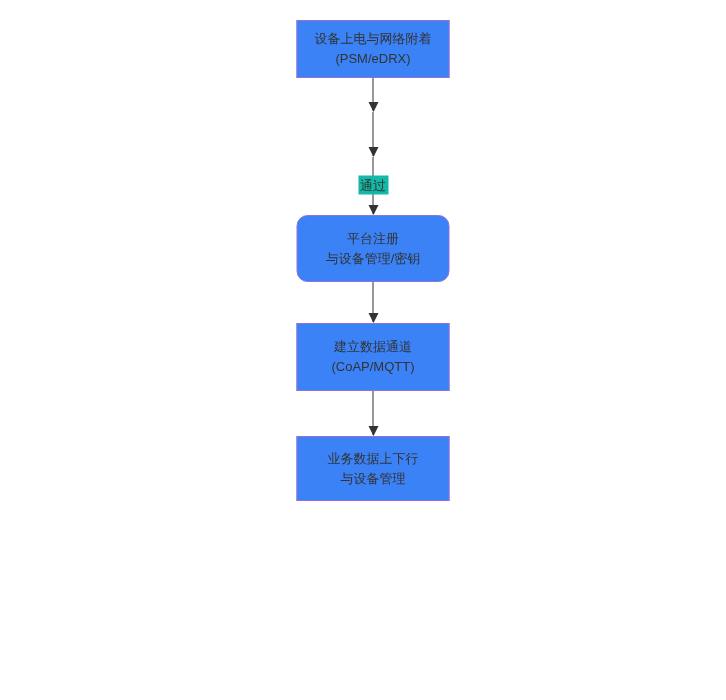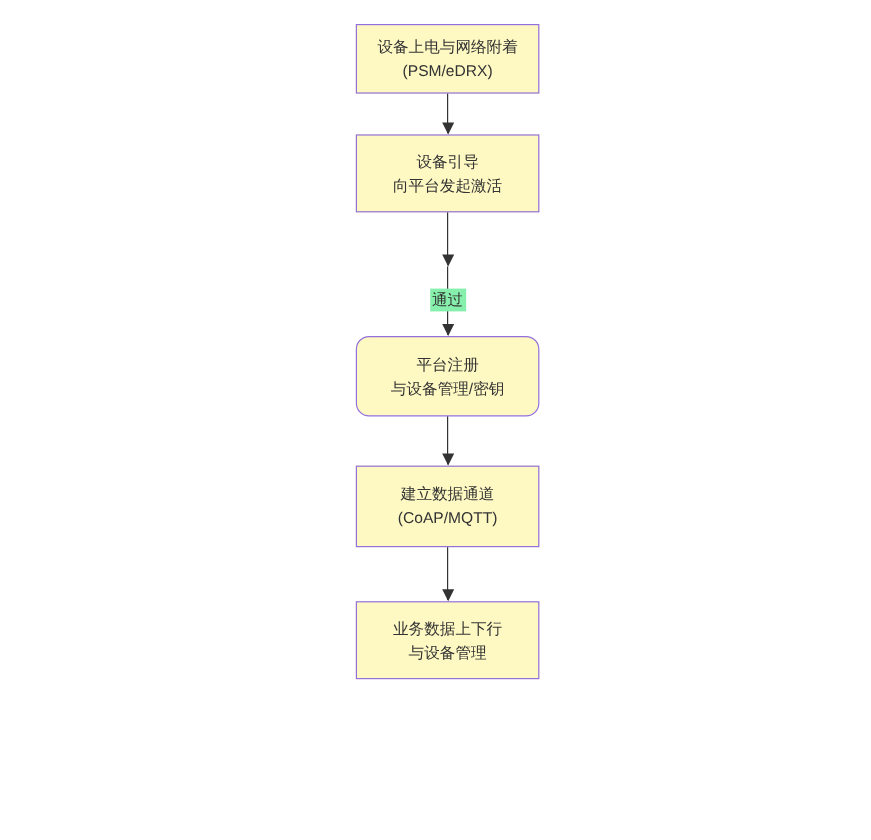--- a/index.html
+++ b/index.html
@@ -17,21 +17,21 @@
     left: 373px;
     top: 20px;
     transform: translateX(-50%);
     display: flex;
     flex-direction: column;
     align-items: center;
   }
   .node.rect {
     box-sizing: border-box;
     width: 153px;
-    background: #fef9c3;
+    background: #3b82f6;
     border: 1px solid #9370DB;
     display: flex;
     flex-direction: column;
     align-items: center;
     justify-content: center;
     text-align: center;
     font-size: 13px;
     line-height: 20px;
   }
   .h58 { height: 58px; }
@@ -64,21 +64,21 @@
     height: 0;
     border-left: 5px solid transparent;
     border-right: 5px solid transparent;
     border-top: 10px solid #333333;
   }
   .edge-label {
     position: absolute;
     top: 48%;
     left: 50%;
     transform: translate(-50%, -50%);
-    background: #86efac;
+    background: #14b8a6;
     padding: 1px 2px;
     font-size: 13px;
     line-height: 17px;
     white-space: nowrap;
     z-index: 2;
   }
   .diamond-wrap {
     position: relative;
     width: 102px;
     height: 99px;
@@ -113,24 +113,20 @@
     <div class="node rect h58">
       <div>设备上电与网络附着</div>
       <div>(PSM/eDRX)</div>
     </div>
 
     <div class="connector c34">
       <div class="shaft"></div>
       <div class="head"></div>
     </div>
 
-    <div class="node rect h65">
-      <div>设备引导</div>
-      <div>向平台发起激活</div>
-    </div>
 
     <div class="connector c45">
       <div class="shaft"></div>
       <div class="head"></div>
     </div>
 
 
     <div class="connector c58">
       <div class="shaft"></div>
       <div class="edge-label">通过</div>

